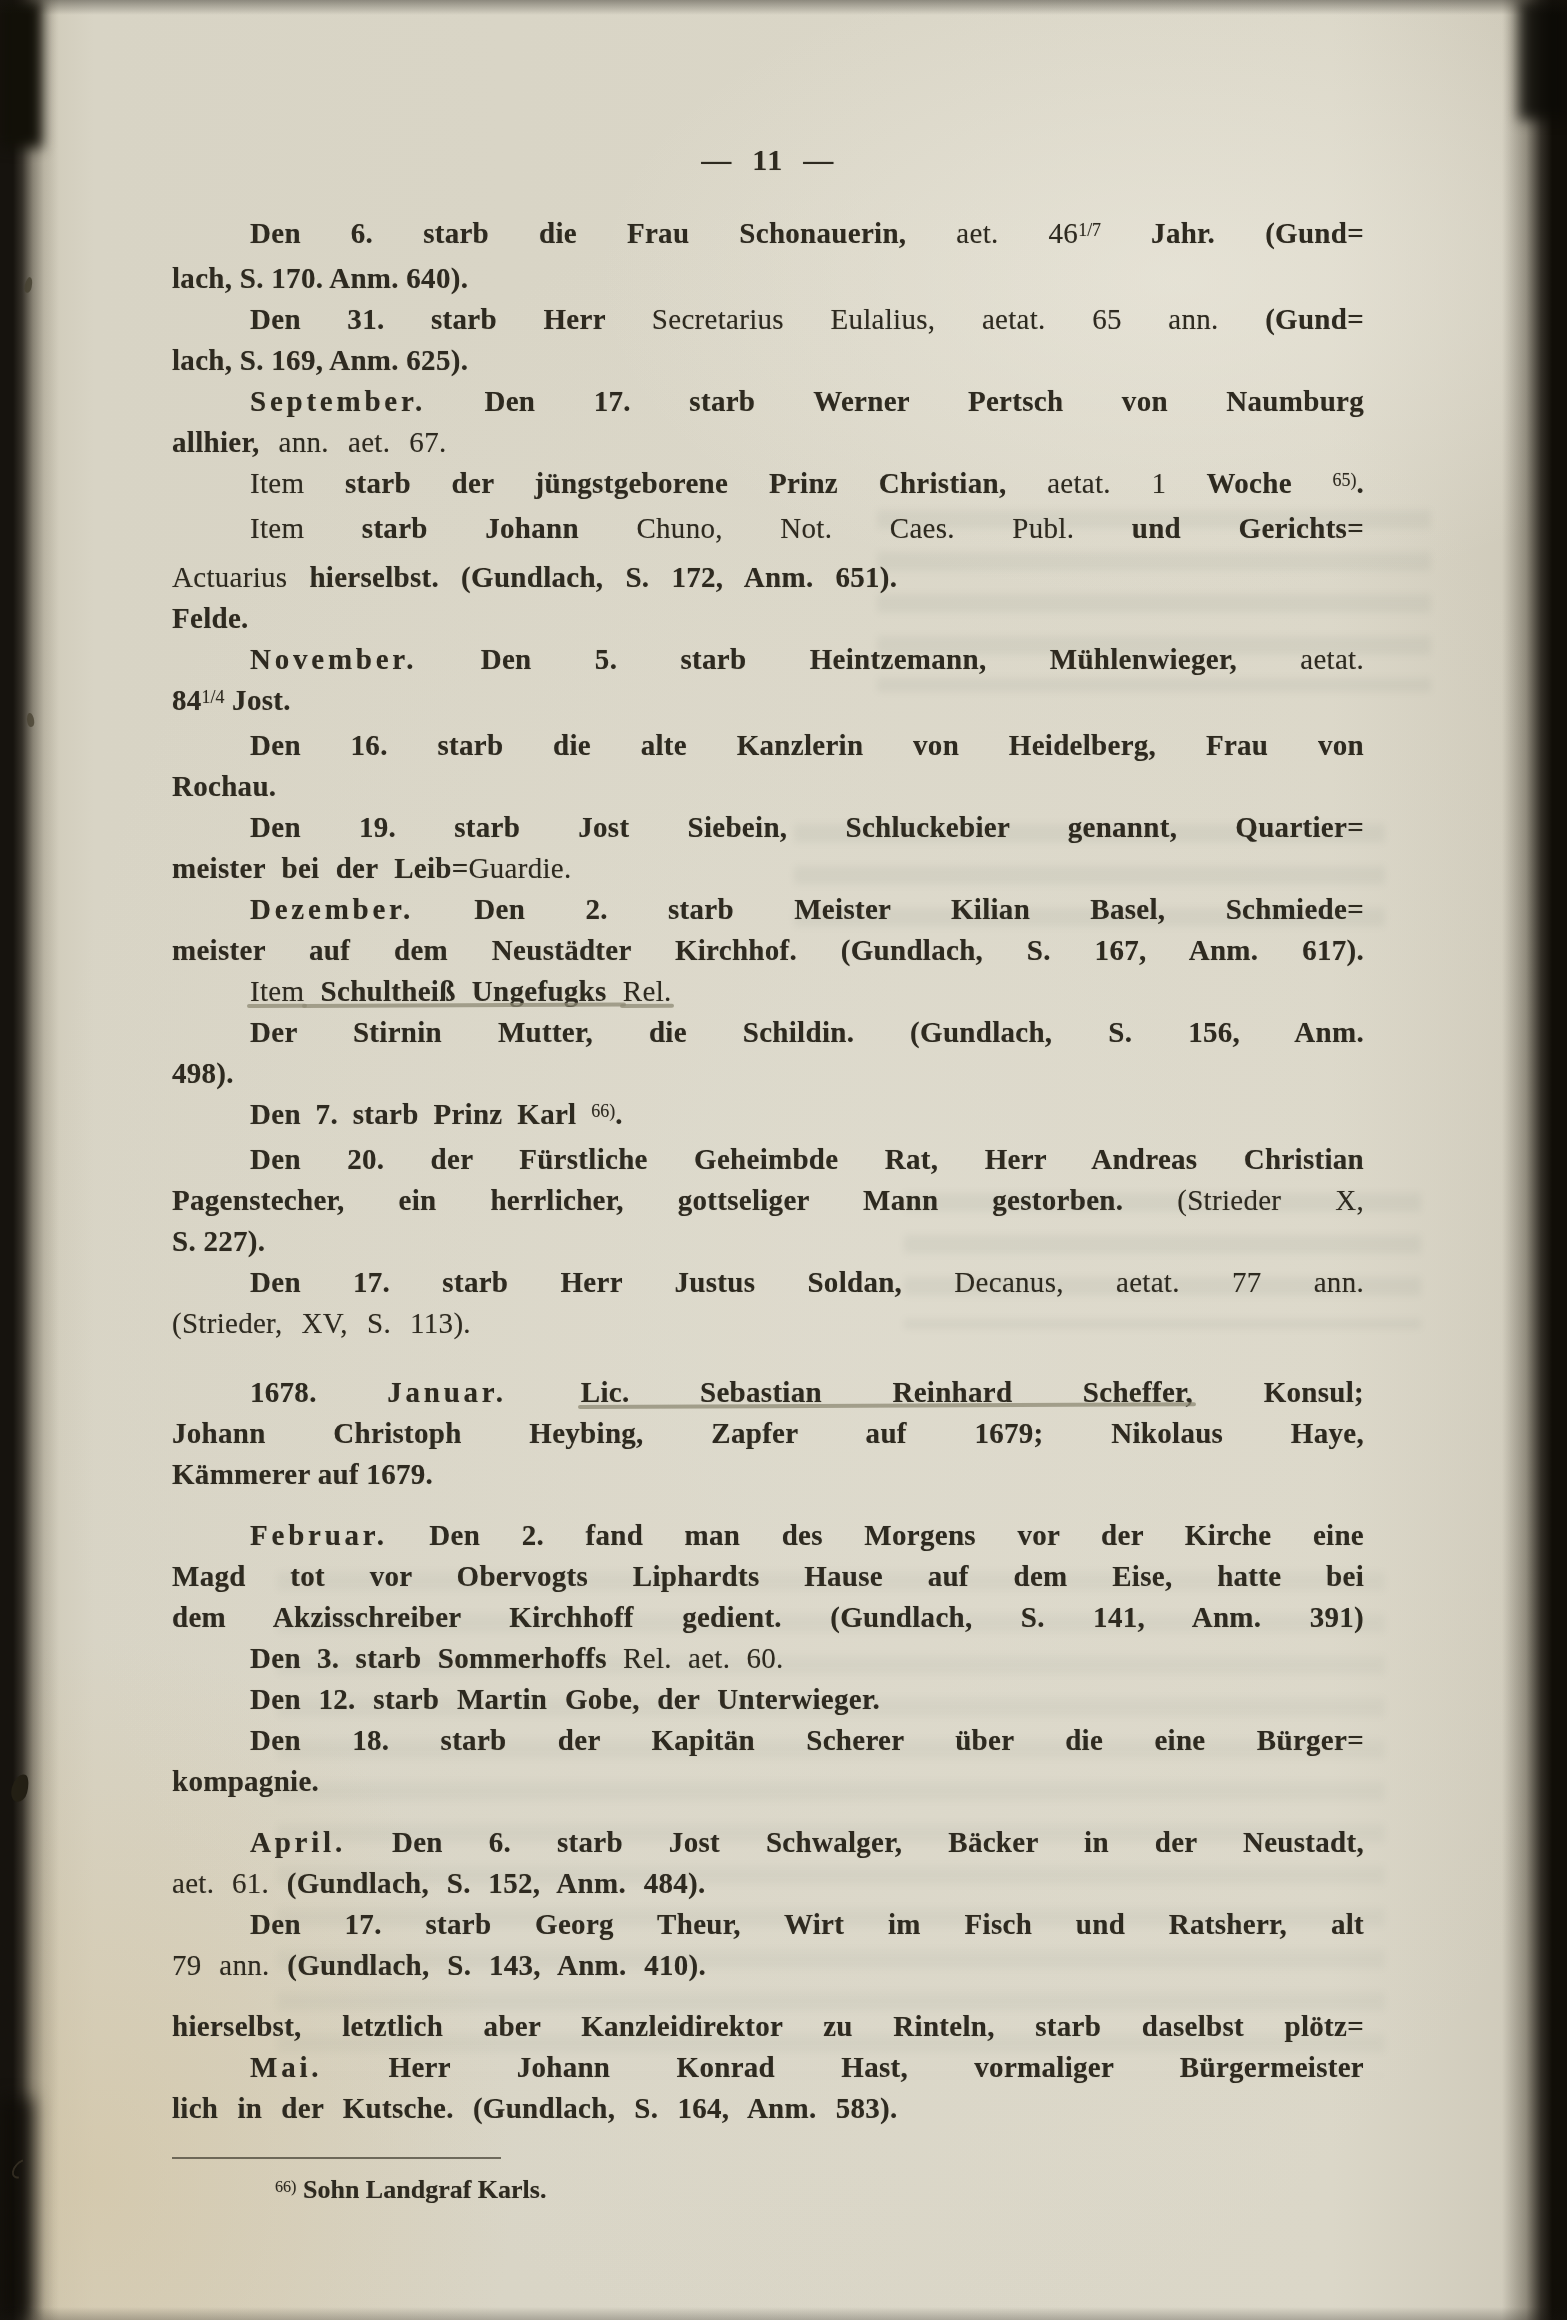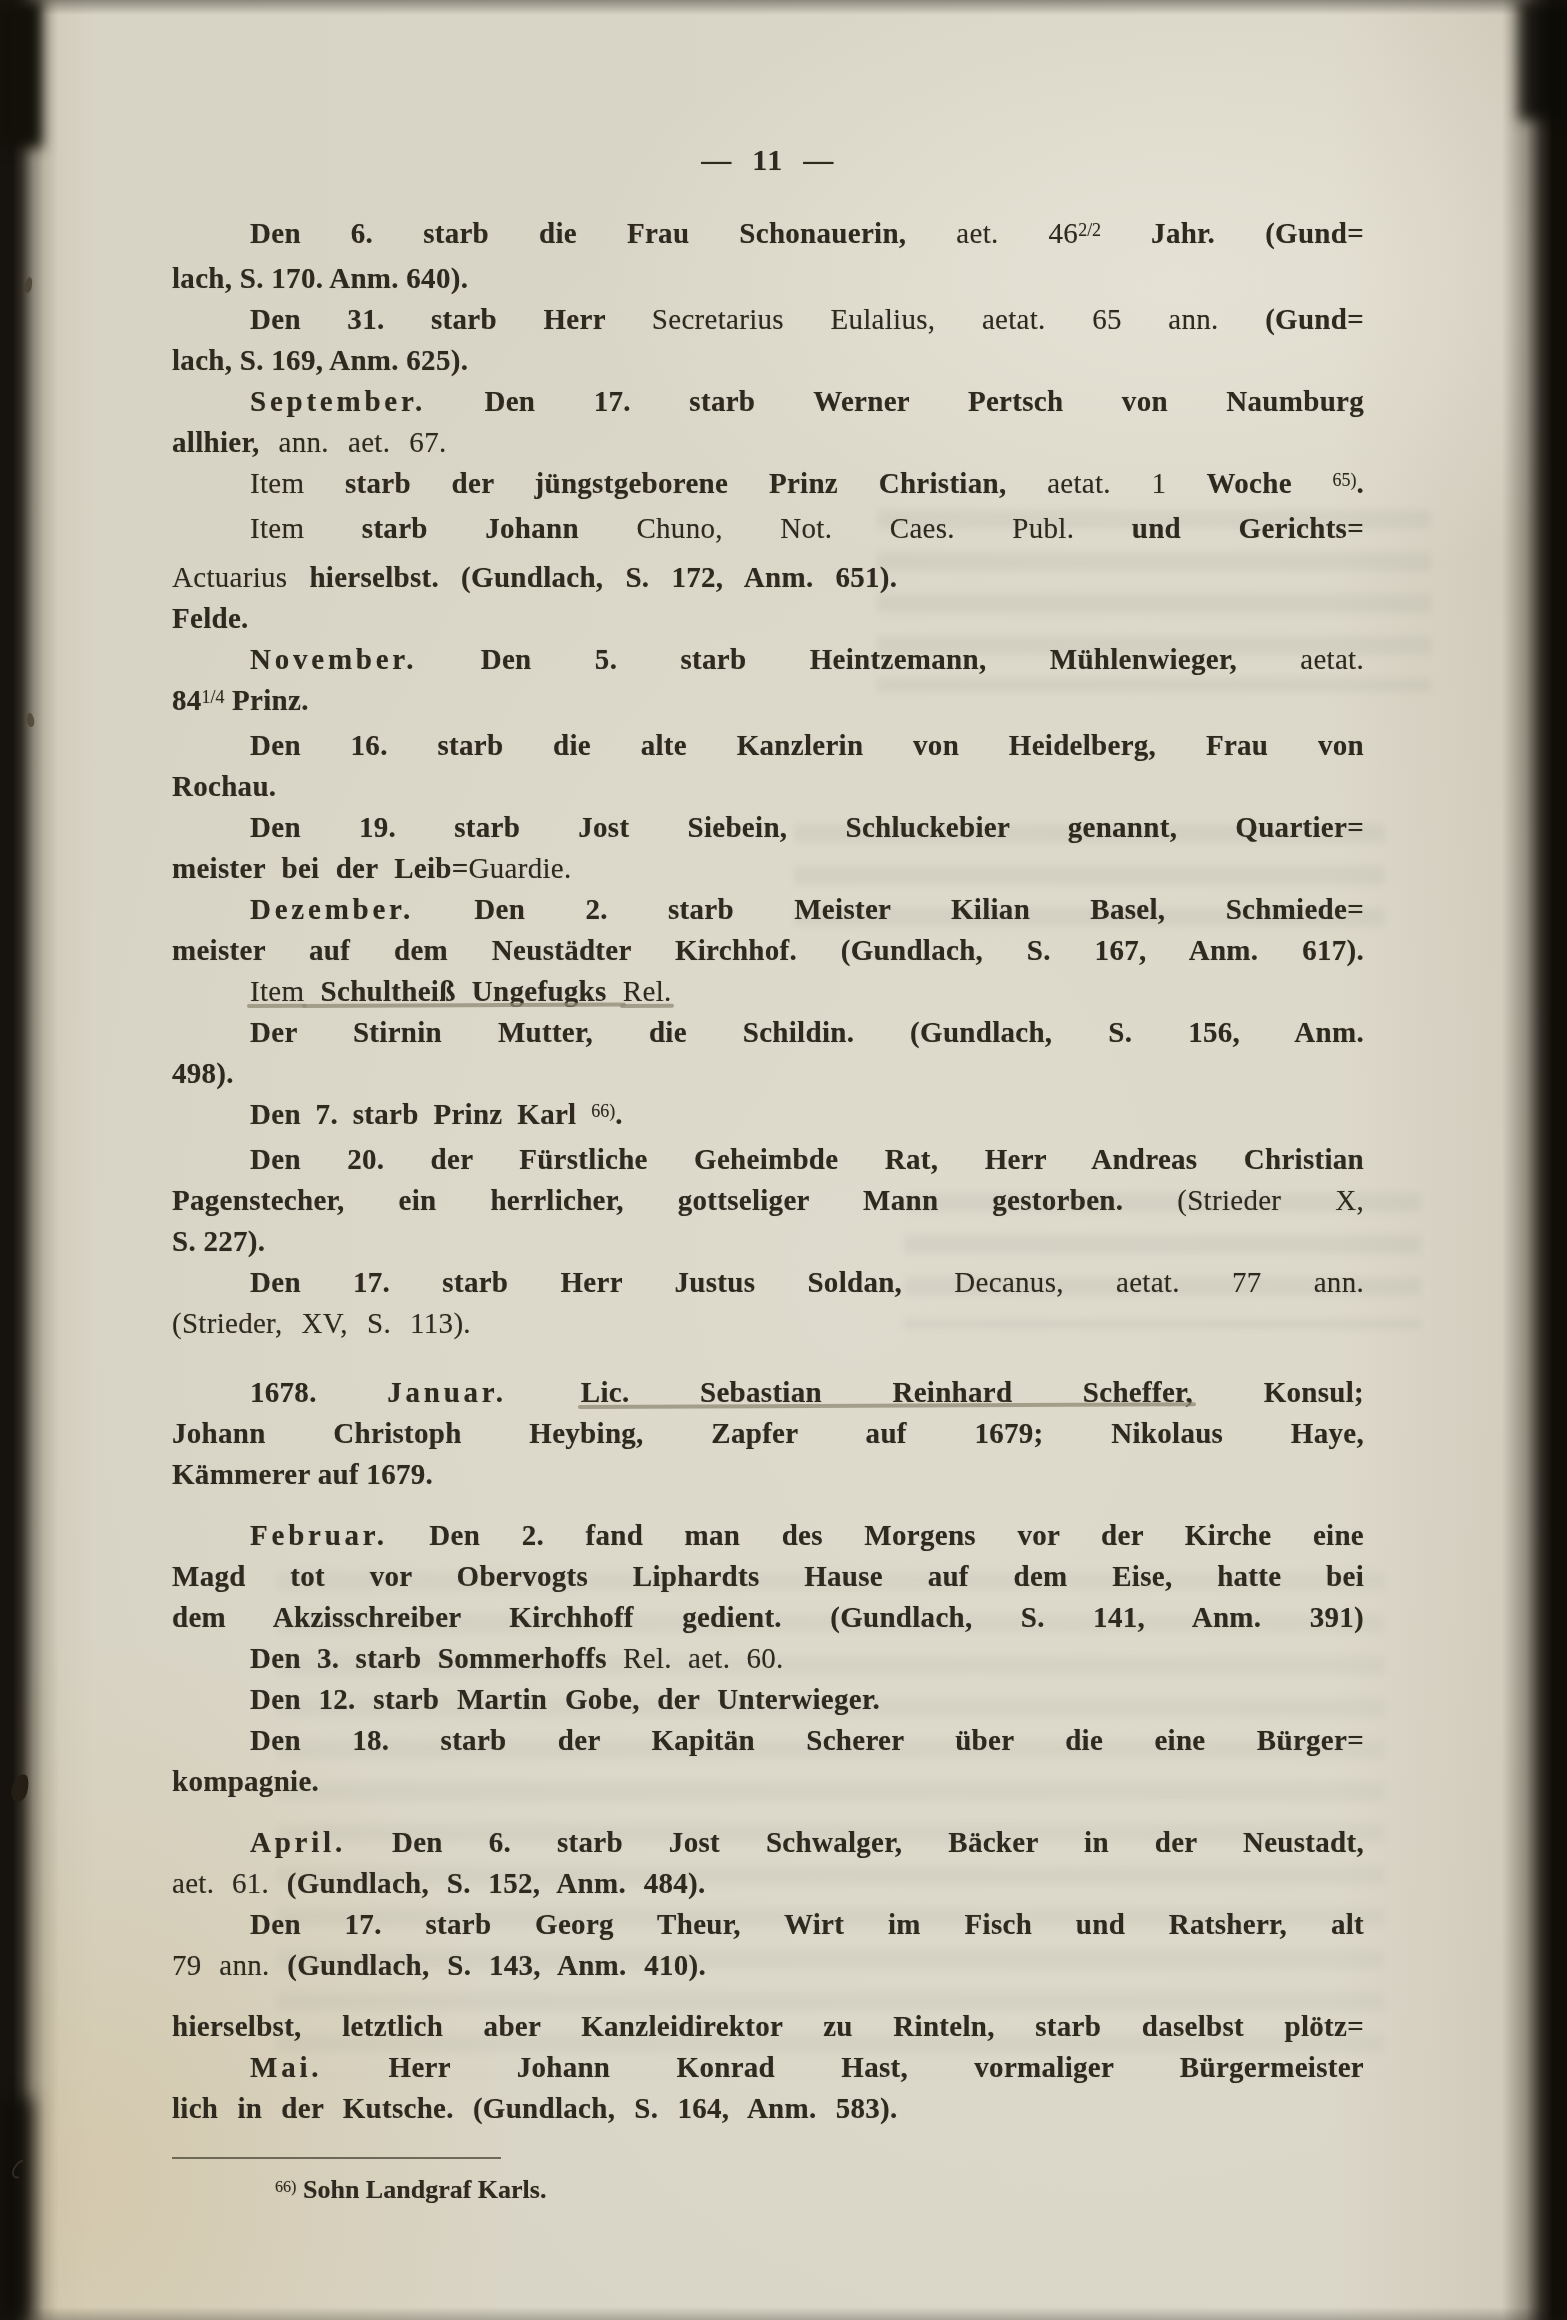--- a/index.html
+++ b/index.html
@@ -74,21 +74,21 @@
 <div class="paper">
   <div class="ghost g1"></div>
   <div class="ghost g2"></div>
   <div class="ghost g3"></div>
   <div class="ghost g4"></div>
 
   <div class="text-col">
     <div class="pagenum">— 11 —</div>
     <div id="text-block">
         <div>
-          <div class="line just ind"><span class="seg f">Den 6. starb die Frau Schonauerin, </span><span class="seg a">aet. 46</span><span class="seg sup">2/2</span><span class="seg f"> Jahr. (Gund=</span></div>
+          <div class="line just ind"><span class="seg f">Den 6. starb die Frau Schonauerin, </span><span class="seg a">aet. 46</span><span class="seg sup">1/7</span><span class="seg f"> Jahr. (Gund=</span></div>
           <div class="line"><span class="seg f">lach, S. 170. Anm. 640).</span></div>
         </div>
         <div>
           <div class="line just ind"><span class="seg f">Den 31. starb Herr </span><span class="seg a">Secretarius Eulalius, aetat. 65 ann.</span><span class="seg f"> (Gund=</span></div>
           <div class="line"><span class="seg f">lach, S. 169, Anm. 625).</span></div>
         </div>
         <div>
           <div class="line just ind"><span class="seg sp">September.</span><span class="seg f"> Den 17. starb Werner Pertsch von Naumburg</span></div>
           <div class="line" style="word-spacing: 0.4em;"><span class="seg f">allhier, </span><span class="seg a">ann. aet. 67.</span></div>
         </div>
@@ -97,21 +97,21 @@
         </div>
         <div>
           <div class="line just ind"><span class="seg a">Item</span><span class="seg f"> starb Johann </span><span class="seg a">Chuno, Not. Caes. Publ.</span><span class="seg f"> und Gerichts=</span></div>
           <div class="line" style="word-spacing: 0.5em; margin-top: 8px;"><span class="seg a">Actuarius</span><span class="seg f"> hierselbst. (Gundlach, S. 172, Anm. 651).</span></div>
         </div>
         <div>
           <div class="line"><span class="seg f">Felde.</span></div>
         </div>
         <div>
           <div class="line just ind"><span class="seg sp">November.</span><span class="seg f"> Den 5. starb Heintzemann, Mühlenwieger, </span><span class="seg a">aetat.</span></div>
-          <div class="line"><span class="seg f">84</span><span class="seg sup">1/4</span><span class="seg f"> Prinz.</span></div>
+          <div class="line"><span class="seg f">84</span><span class="seg sup">1/4</span><span class="seg f"> Jost.</span></div>
         </div>
         <div>
           <div class="line just ind"><span class="seg f">Den 16. starb die alte Kanzlerin von Heidelberg, Frau von</span></div>
           <div class="line"><span class="seg f">Rochau.</span></div>
         </div>
         <div>
           <div class="line just ind"><span class="seg f">Den 19. starb Jost Siebein, Schluckebier genannt, Quartier=</span></div>
           <div class="line" style="word-spacing: 0.3em;"><span class="seg f">meister bei der Leib=</span><span class="seg a">Guardie.</span></div>
         </div>
         <div>

